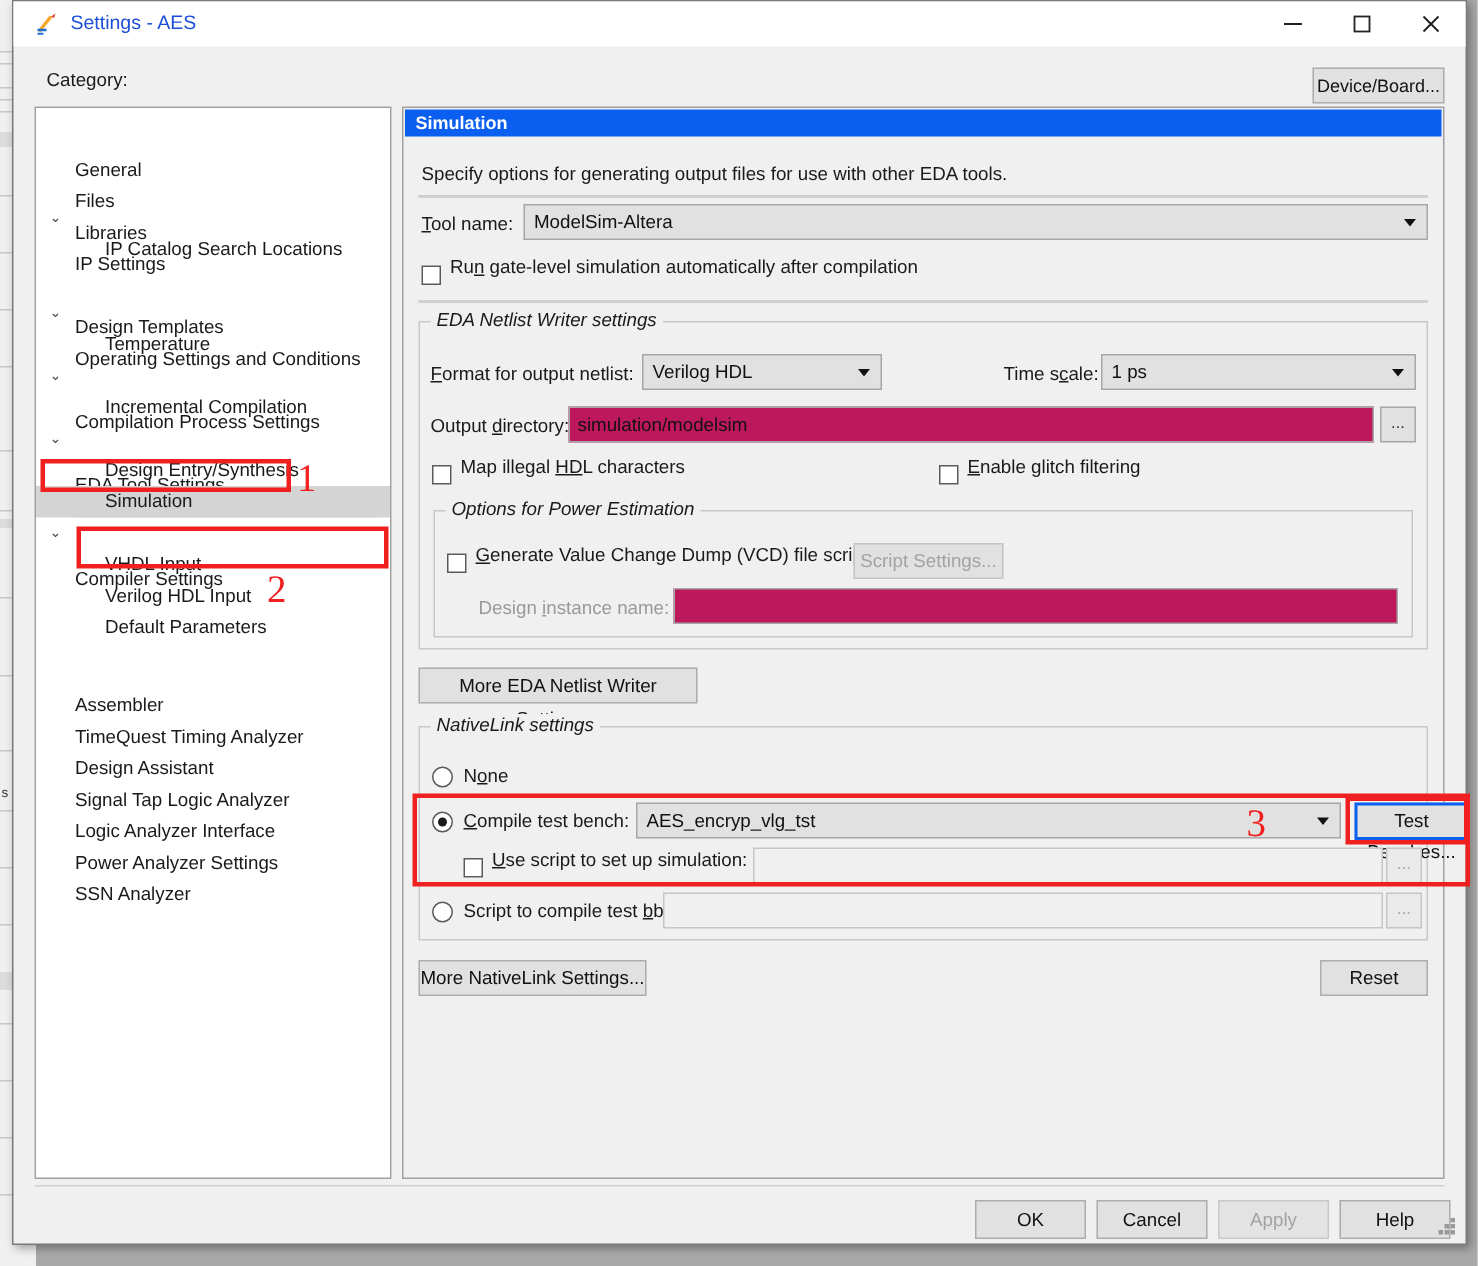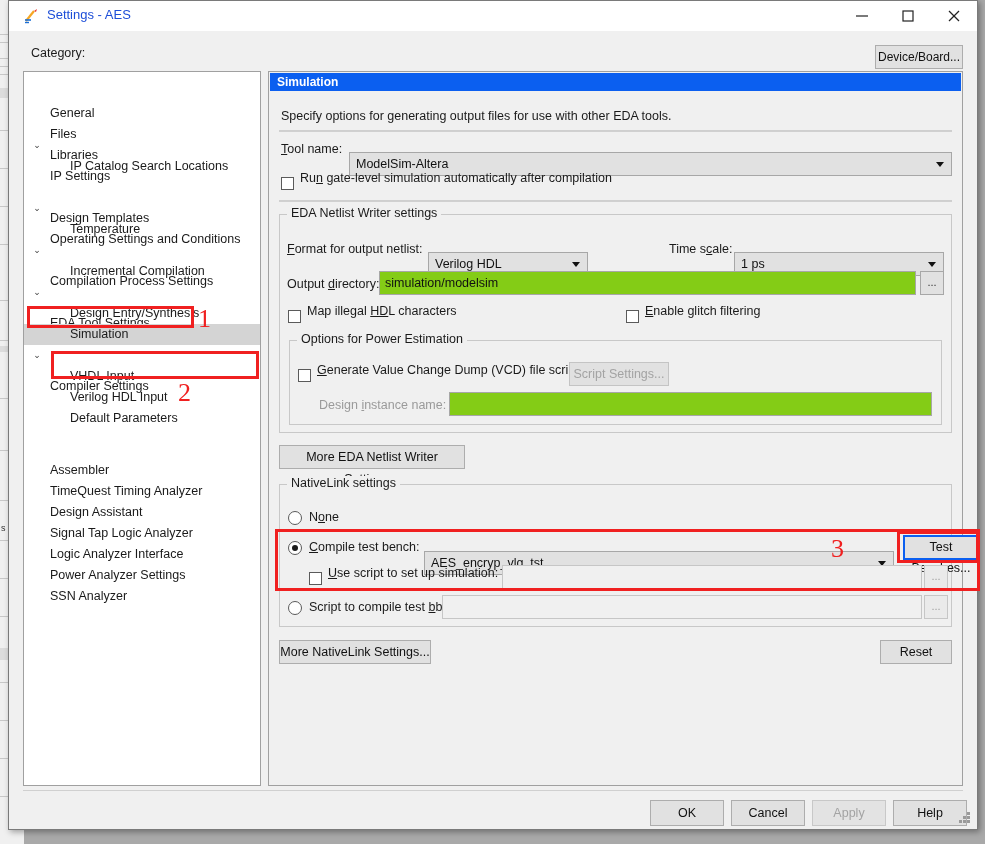--- a/index.html
+++ b/index.html
@@ -59,43 +59,43 @@
     color:#fff;font-size:12px;font-weight:bold;line-height:18px;padding-left:7px;box-sizing:border-box;
   }
   #panel-desc{position:absolute;left:12px;top:37px;font-size:12.5px;}
   .hr{position:absolute;height:1px;background:#d0d0d0;border-top:1px solid #cfcfcf;}
 
   .lbl{position:absolute;font-size:12.5px;white-space:nowrap;}
   .lbl .u{text-decoration:underline;}
 
   .combo{
     position:absolute;background:#e1e1e1;border:1px solid #a7a7a7;box-sizing:border-box;
-    font-size:12.5px;height:24px;line-height:22px;padding-left:6px;color:#111;margin-top:16px;
+    font-size:12.5px;height:24px;line-height:22px;padding-left:6px;color:#111;
   }
   .combo .arr{
     position:absolute;right:7px;top:9px;width:0;height:0;
     border-left:4px solid transparent;border-right:4px solid transparent;border-top:5px solid #111;
   }
   .txtbox{
-    position:absolute;background:#84cc16;border:1px solid #a7a7a7;box-sizing:border-box;
+    position:absolute;background:#be185d;border:1px solid #a7a7a7;box-sizing:border-box;
     font-size:12.5px;height:24px;line-height:22px;padding-left:5px;color:#111;
   }
   .txtbox.disabled{background:#f0f0f0;border:1px solid #c6c6c6;}
   .dots{
     position:absolute;width:24px;height:24px;background:#e1e1e1;border:1px solid #a7a7a7;
     box-sizing:border-box;font-size:11px;line-height:21px;text-align:center;color:#333;
   }
   .dots.disabled{color:#a0a0a0;background:#eaeaea;border-color:#c6c6c6;}
 
   .cbx{position:absolute;width:13px;height:13px;background:#fff;border:1px solid #5a5a5a;box-sizing:border-box;}
   .rdo{position:absolute;width:14px;height:14px;border-radius:50%;background:#fff;border:1px solid #5a5a5a;box-sizing:border-box;}
   .rdo.on::after{content:"";position:absolute;left:3px;top:3px;width:6px;height:6px;border-radius:50%;background:#1a1a1a;}
 
   .group{position:absolute;border:1px solid #c8c8c8;box-sizing:border-box;}
-  .group-title{position:absolute;background:#f0f0f0;font-size:12.5px;padding:0 4px;}
+  .group-title{position:absolute;background:#f0f0f0;font-size:12.5px;padding:0 4px;font-style:italic;}
 
   .btn{
     position:absolute;background:#e1e1e1;border:1px solid #adadad;box-sizing:border-box;
     font-size:12.5px;text-align:center;color:#111;
   }
   .btn.disabled{color:#a3a3a3;background:#e1e1e1;border-color:#c4c4c4;}
   .btn.focus{border:2px solid #0b5ff0;}
 
   
   .redbox{position:absolute;border:3px solid #f02020;box-sizing:border-box;pointer-events:none;}

